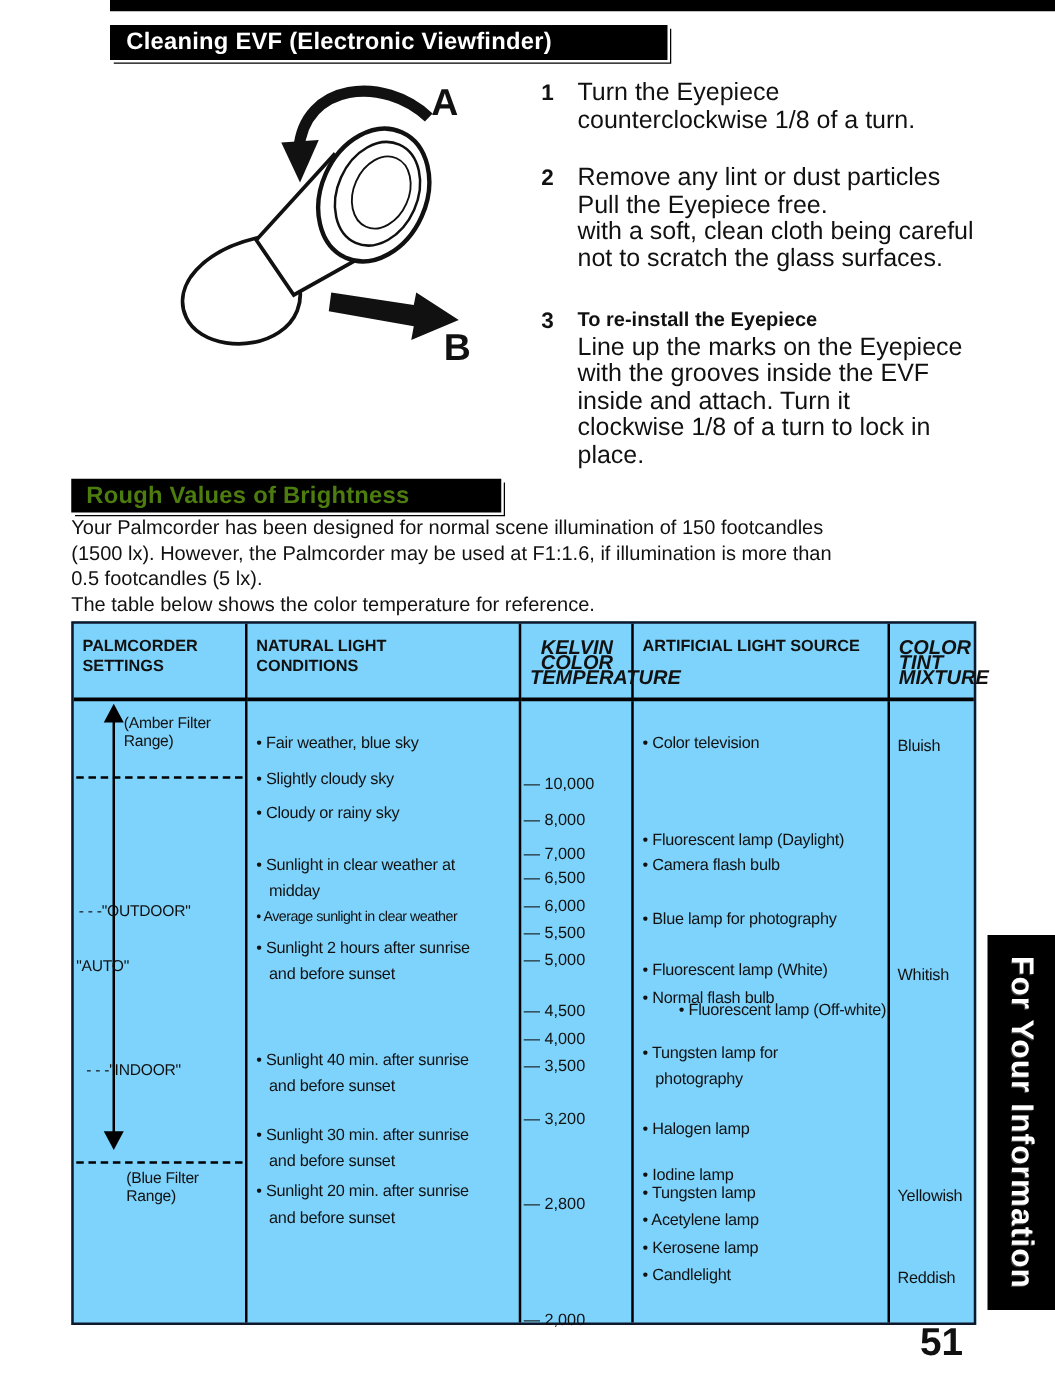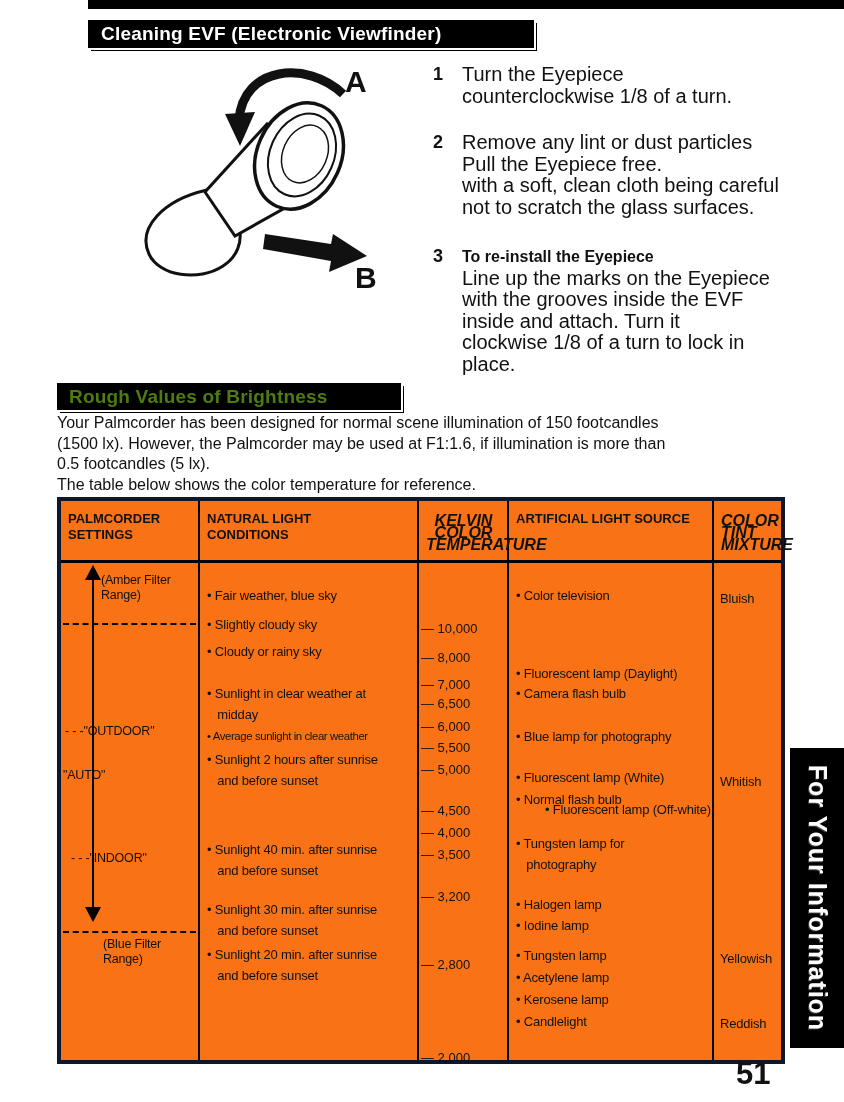--- a/index.html
+++ b/index.html
@@ -23,21 +23,21 @@
   .step { position:absolute; display:flex; gap:13px; }
   .step-num { font-weight:bold; font-size:18px; width:16px; flex:none; }
   .line { font-size:20px; line-height:21.5px; }
   .step-head { font-weight:bold; font-size:16px; line-height:21.5px; }
 
   .intro { position:absolute; left:57px; top:413px; width:732px; }
   .intro .line { font-size:16px; line-height:20.5px; }
 
   .btable { position:absolute; left:57px; top:497px; display:grid;
             grid-template-columns:139px 219px 90px 205px 67px;
-            grid-template-rows:62px 497px; border:4px solid #0f172a; background:#f97316; }
+            grid-template-rows:62px 497px; border:2px solid #0f172a; background:#7dd3fc; }
   .th { border-right:2px solid #000; border-bottom:3px solid #000; padding:10px 6px 0 7px;
         font-weight:bold; font-size:13px; line-height:16px; white-space:pre-line; }
   .th3,.th5 { font-size:16px; line-height:12px; padding-top:14px;font-style:italic; }
   .th3 { text-align:center; }
   .th5 { border-right:none; }
   .td { position:relative; border-right:2px solid #000; }
   .td5 { border-right:none; }
 
   .cell-item { position:absolute; left:7px; font-size:13px; line-height:21px;
                white-space:pre-wrap; letter-spacing:-0.2px; }
@@ -195,21 +195,21 @@
         <div class="cell-item" style="top: 22px;">• Color television</div>
         <div class="cell-item" style="top: 100px;">• Fluorescent lamp (Daylight)</div>
         <div class="cell-item" style="top: 120px;">• Camera flash bulb</div>
         <div class="cell-item" style="top: 163px;">• Blue lamp for photography</div>
         <div class="cell-item" style="top: 204px;">• Fluorescent lamp (White)</div>
         <div class="cell-item" style="top: 226px;">• Normal flash bulb</div>
         <div class="cell-item" style="top: 236px; margin-left: 29px;">• Fluorescent lamp (Off-white)</div>
         <div class="cell-item" style="top: 270px;">• Tungsten lamp for
    photography</div>
         <div class="cell-item" style="top: 331px;">• Halogen lamp</div>
-        <div class="cell-item" style="top: 352px;">• Iodine lamp</div>
+        <div class="cell-item" style="top: 368px;">• Iodine lamp</div>
         <div class="cell-item" style="top: 382px;">• Tungsten lamp</div>
         <div class="cell-item" style="top: 404px;">• Acetylene lamp</div>
         <div class="cell-item" style="top: 426px;">• Kerosene lamp</div>
         <div class="cell-item" style="top: 448px;">• Candlelight</div>
       </div>
     <div class="td td5">
         <div class="cell-item tint-item" style="top: 25px;">Bluish</div>
         <div class="cell-item tint-item" style="top: 208px;">Whitish</div>
         <div class="cell-item tint-item" style="top: 385px;">Yellowish</div>
         <div class="cell-item tint-item" style="top: 450px;">Reddish</div>

